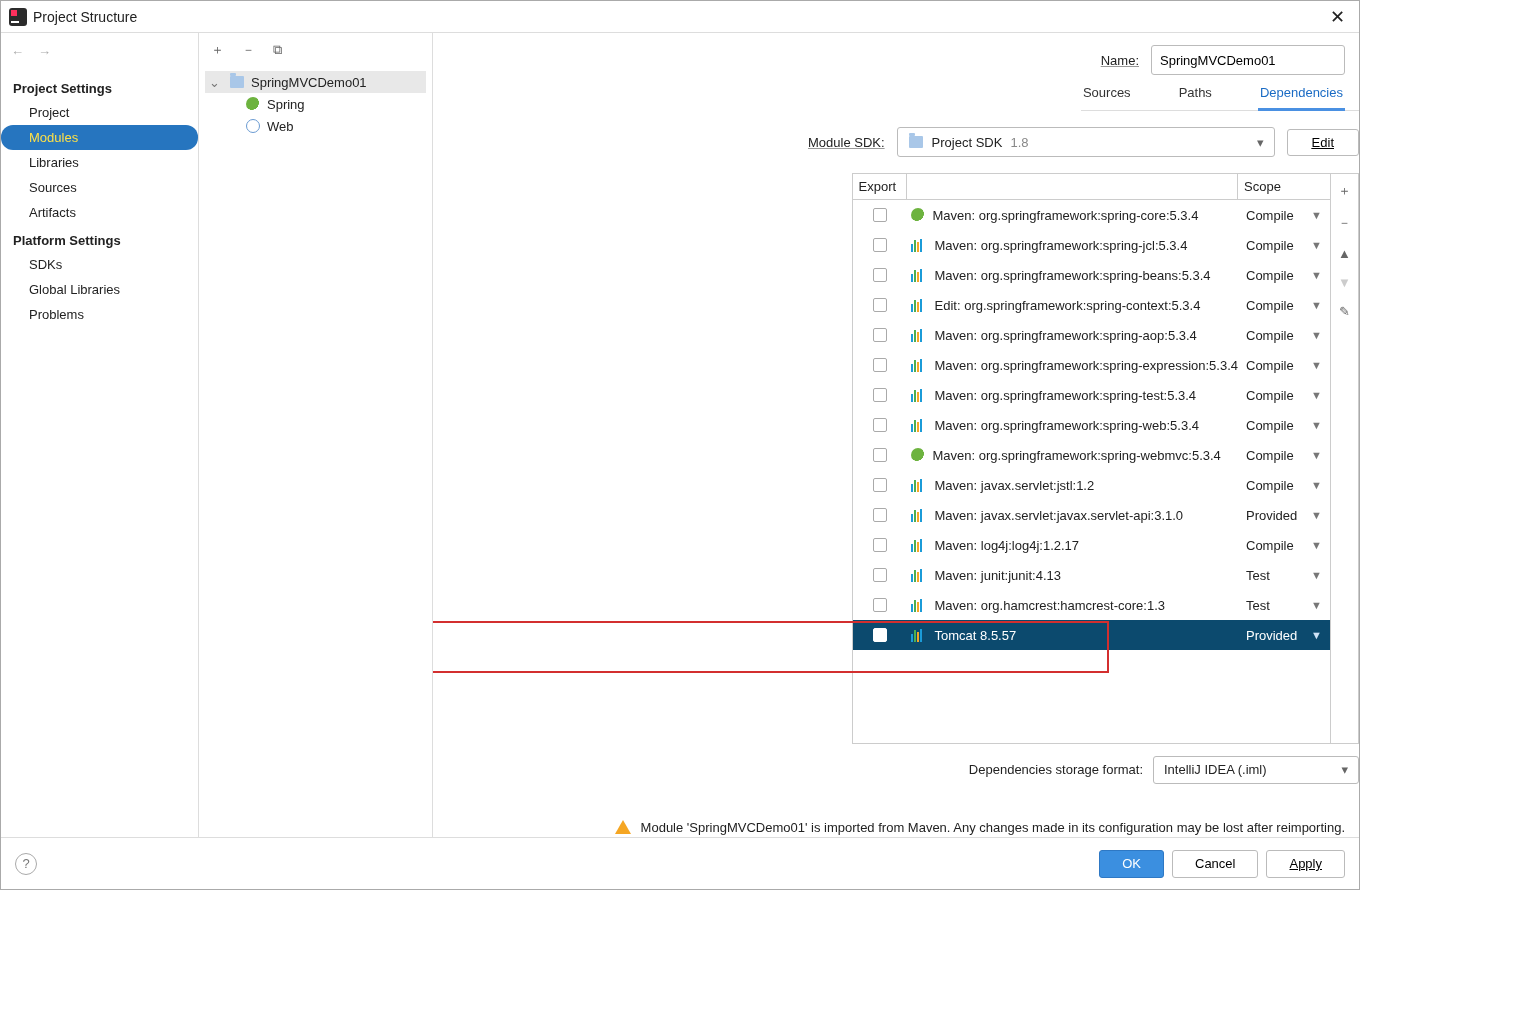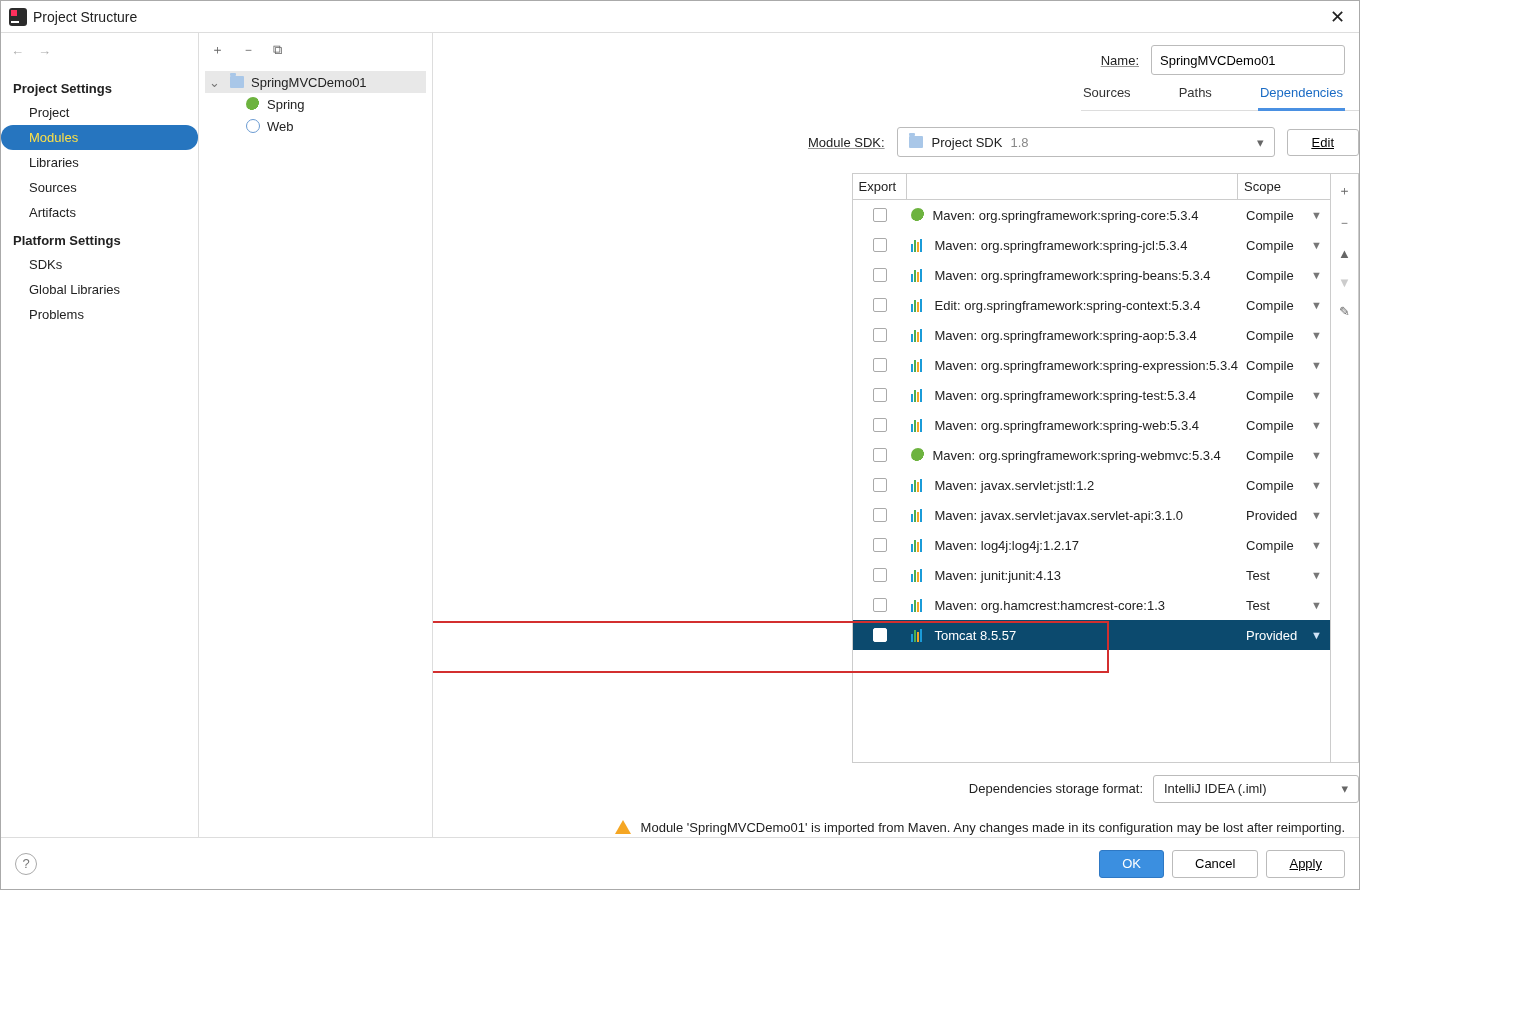--- a/index.html
+++ b/index.html
@@ -61,21 +61,21 @@
 .lib-icon span:nth-child(1){height:8px;background:#1b9bd8;}
 .lib-icon span:nth-child(2){height:12px;background:#4caf50;}
 .lib-icon span:nth-child(3){height:10px;background:#f5a623;}
 .lib-icon span:nth-child(4){height:13px;background:#1b9bd8;}
 .dep-sidebar{ width:28px; border:1px solid #ccc; border-left:none; display:flex; flex-direction:column; align-items:center; gap:14px; padding-top:8px; color:#666;}
 .dep-sidebar div{cursor:pointer;}
 .highlight-box{position:absolute; border:2px solid #d32f2f; pointer-events:none;}
 .storage-row{display:flex; align-items:center; gap:10px; margin-top:12px;}
 .storage-select{border:1px solid #bbb; border-radius:3px; padding:4px 10px; width:206px; height:28px; display:flex; align-items:center;}
 .storage-select .dd{margin-left:auto; color:#666;}
-.warning-row{display:flex; gap:10px; margin-top:15px; padding-right:14px;}
+.warning-row{display:flex; gap:10px; margin-top:34px; padding-right:14px;}
 .warn-icon{width:0;height:0;border-left:8px solid transparent;border-right:8px solid transparent;border-bottom:14px solid #f5a623; margin-top:2px;}
 .footer{height:52px; display:flex; align-items:center; padding:0 14px; border-top:1px solid #ddd;}
 .footer .help{width:22px;height:22px;border:1.5px solid #aaa;border-radius:50%;display:flex;align-items:center;justify-content:center;color:#777;}
 .footer .spacer{flex:1;}
 .footer button{height:28px;padding:0 22px;border:1px solid #bbb;border-radius:3px;background:#fff;cursor:pointer;margin-left:8px;}
 .footer button.primary{background:#3b8fe0;color:#fff;border-color:#2e78c4;}
 .rel{position:relative;}
 </style>
 </head>
 <body>

